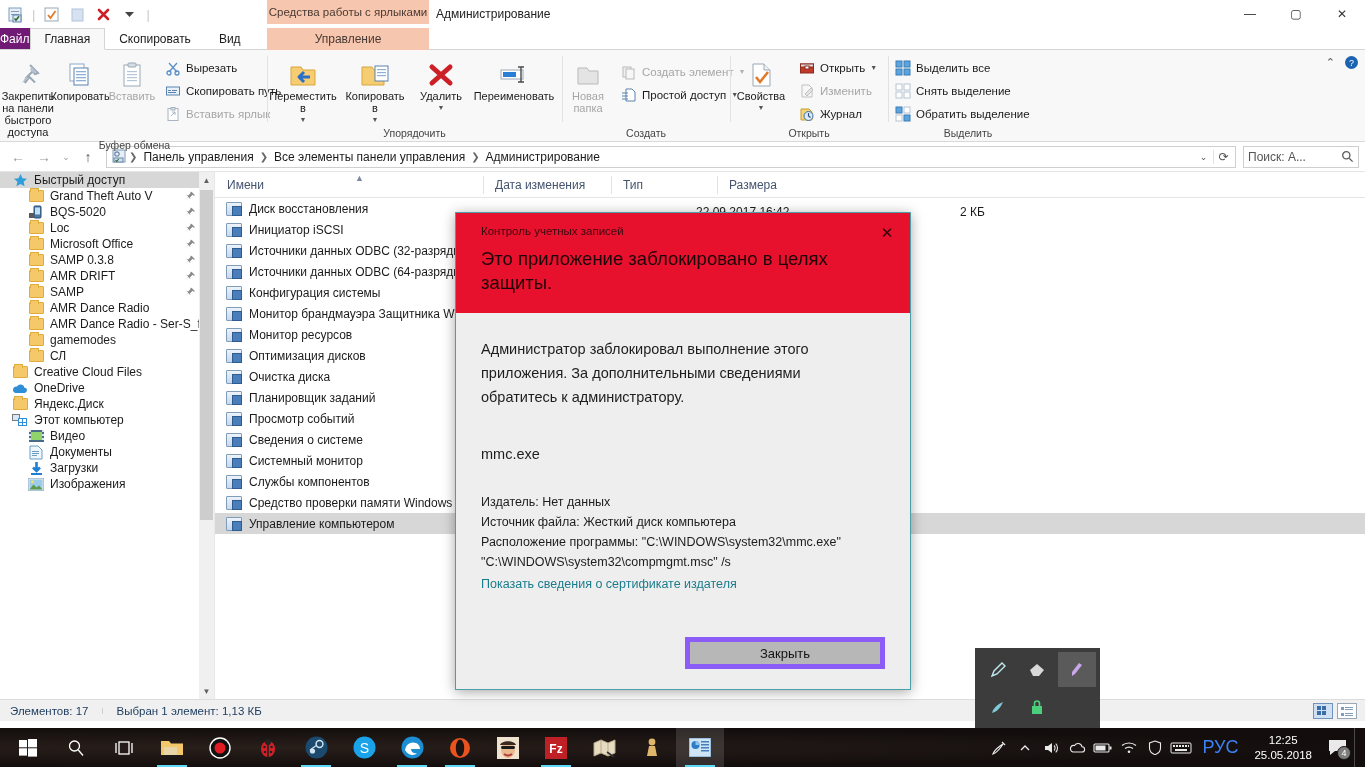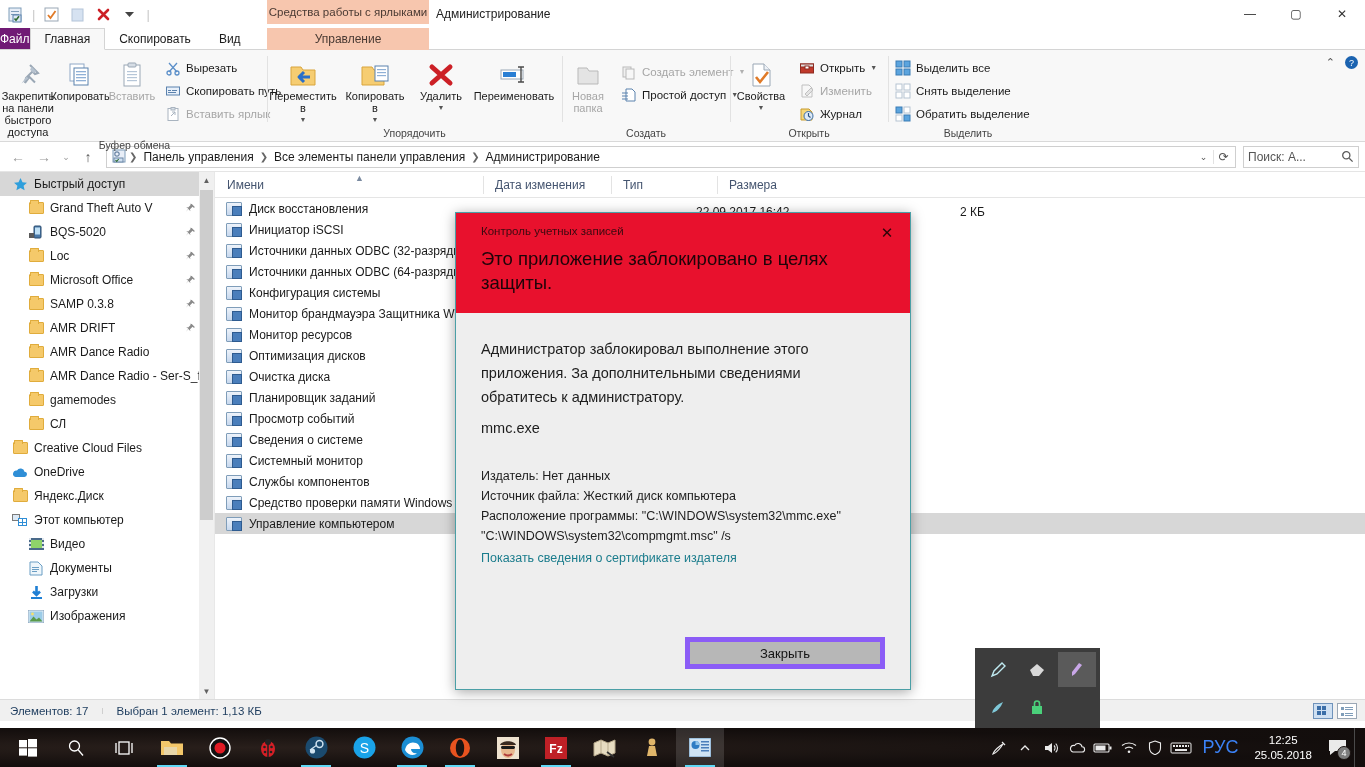--- a/index.html
+++ b/index.html
@@ -106,21 +106,21 @@
   }
   .searchbox .txt { flex: 1; }
 
   
   .main { display: flex; height: 527px; }
   .navpane {
     width: 215px; background: #fff; position: relative; overflow: hidden; font-size: 12px;
     border-right: 1px solid #e8e8e8;
   }
   .navrow {
-    height: 24px; display: flex; align-items: center; gap: 6px; padding-right: 6px;
+    height: 16px; display: flex; align-items: center; gap: 6px; padding-right: 6px;
     color: #1b1b1b; white-space: nowrap; position: relative;
   }
   .navrow.sel { background: #d7d7d7; }
   .navrow .lbl { overflow: hidden; }
   .navrow .pin { position: absolute; right: 18px; color: #8a8a8a; font-size: 11px; }
   .ic16 { width: 16px; height: 16px; flex: none; display: inline-flex; align-items: center; justify-content: center; }
   .folder {
     width: 15px; height: 12px; background: #f5c96a; border: 1px solid #e0ac3c; border-radius: 1px;
     position: relative;
   }
@@ -183,21 +183,21 @@
   .uac-x {
     position: absolute; right: 10px; top: 9px; width: 26px; height: 22px;
     display: flex; align-items: center; justify-content: center; font-size: 15px; color: #2b0509;
   }
   .uac-headline {
     margin-top: 10px; font-size: 18.5px; line-height: 24px; color: #1e0409; font-weight: 400;
     max-width: 390px;
   }
   .uac-body { flex: 1; padding: 24px 25px 0 25px; position: relative; }
   .uac-para { font-size: 14.5px; line-height: 24px; color: #1d1d1d; max-width: 370px; }
-  .uac-exe { font-size: 14.5px; line-height: 24px; color: #1d1d1d; margin-top: 7px; }
+  .uac-exe { font-size: 14.5px; line-height: 24px; color: #1d1d1d; margin-top: 33px; }
   .uac-details { font-size: 12.5px; line-height: 20px; color: #1d1d1d; margin-top: 26px; }
   .uac-link { font-size: 12.5px; line-height: 20px; color: #1a7c8c; margin-top: 2px; }
   .uac-footer { height: 72px; display: flex; align-items: center; justify-content: flex-end; padding-right: 25px; }
   .uac-btn {
     min-width: 200px; height: 32px; background: #b7b7b7; border: 5px solid #8b5cf6;
     font-size: 13px; color: #141414; display: flex; align-items: center; justify-content: center;
     font-family: "Liberation Sans", sans-serif;
   }
 
   
@@ -691,20 +691,31 @@
             <span class="pin">
               <svg width="11" height="11" viewBox="0 0 11 11">
                 <path d="M6.8 1l3.2 3.2-1.4.5-1-1-2.6 2.6.4 2-1.9-2.3-2.6 2.7 2.4-2.9L1.2 4l2 .4L5.8 1.8l-1-1z" fill="#8a8a8a"></path>
               </svg>
             </span>
           </div>
           <div class="navrow" style="padding-left:28px">
             <span class="ic16">
               <span class="folder"></span>
             </span>
+            <span class="lbl">SAMP</span>
+            <span class="pin">
+              <svg width="11" height="11" viewBox="0 0 11 11">
+                <path d="M6.8 1l3.2 3.2-1.4.5-1-1-2.6 2.6.4 2-1.9-2.3-2.6 2.7 2.4-2.9L1.2 4l2 .4L5.8 1.8l-1-1z" fill="#8a8a8a"></path>
+              </svg>
+            </span>
+          </div>
+          <div class="navrow" style="padding-left:28px">
+            <span class="ic16">
+              <span class="folder"></span>
+            </span>
             <span class="lbl">AMR Dance Radio</span>
           </div>
           <div class="navrow" style="padding-left:28px">
             <span class="ic16">
               <span class="folder"></span>
             </span>
             <span class="lbl">AMR Dance Radio - Ser-S_f</span>
           </div>
           <div class="navrow" style="padding-left:28px">
             <span class="ic16">

